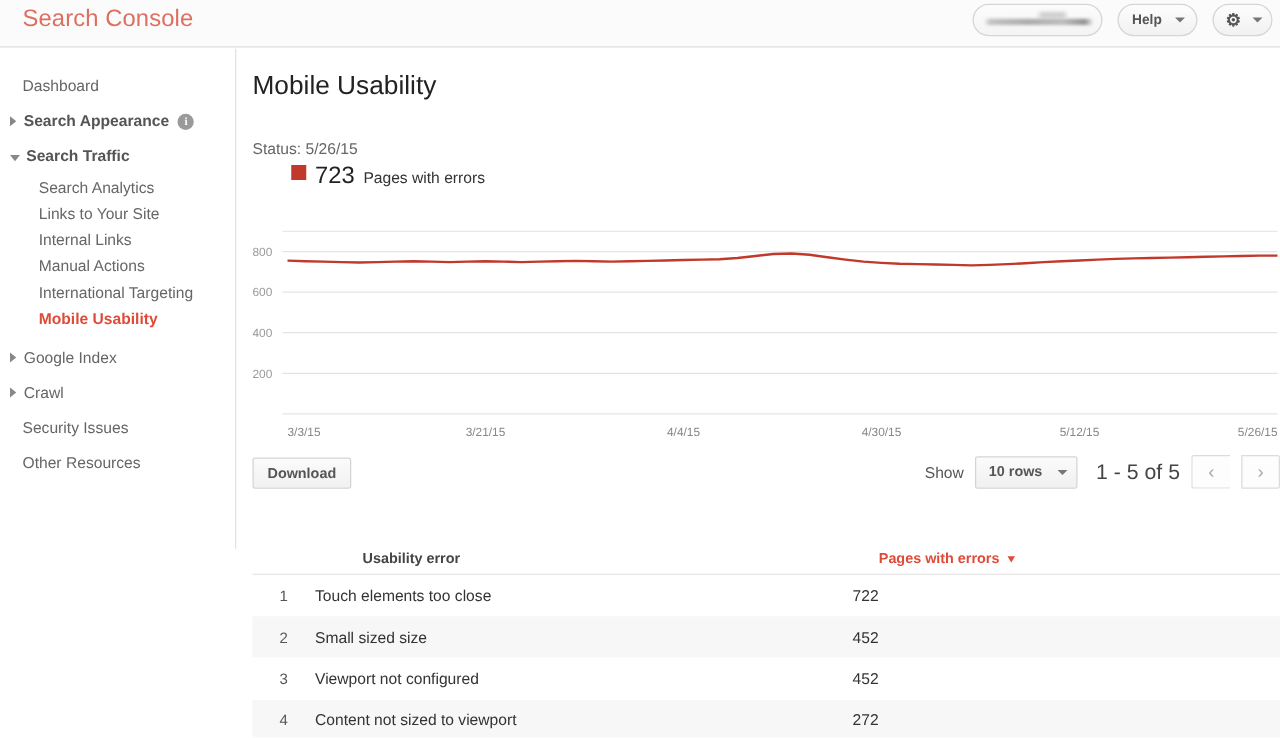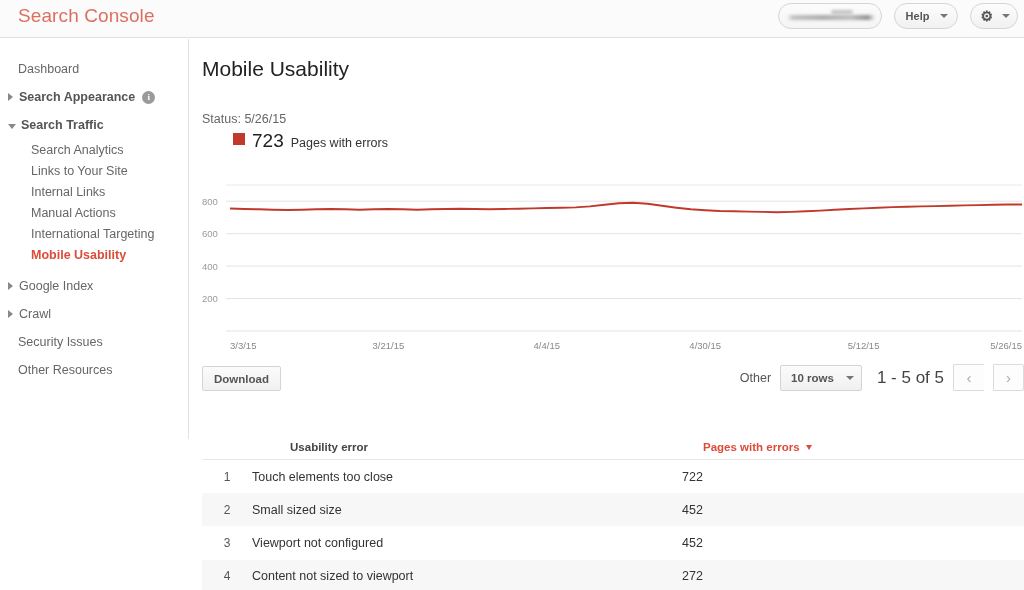--- a/index.html
+++ b/index.html
@@ -317,21 +317,21 @@
           <text x="661.6" y="172" class="xlab" text-anchor="middle">5/12/15</text>
           <text x="820.0" y="172" class="xlab" text-anchor="end">5/26/15</text>
         </g>
     </svg>
   </div>
 
   <div id="toolbar">
     <div id="download-btn">Download</div>
 
     <div id="pager">
-      <span id="show-label">Other</span>
+      <span id="show-label">Show</span>
 
       <div id="rows-select">
         <span>10 rows</span>
         <span class="caret-dn"></span>
       </div>
 
       <span id="range-label">1 - 5 of 5</span>
 
       <div class="pg-arrow pg-left">‹</div>
       <div class="pg-arrow pg-right">›</div>

